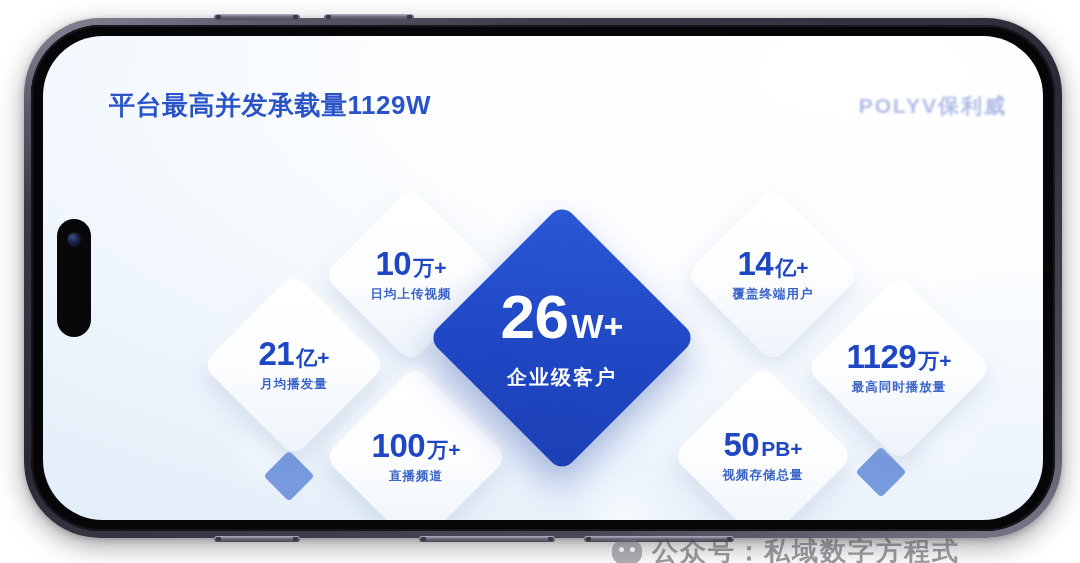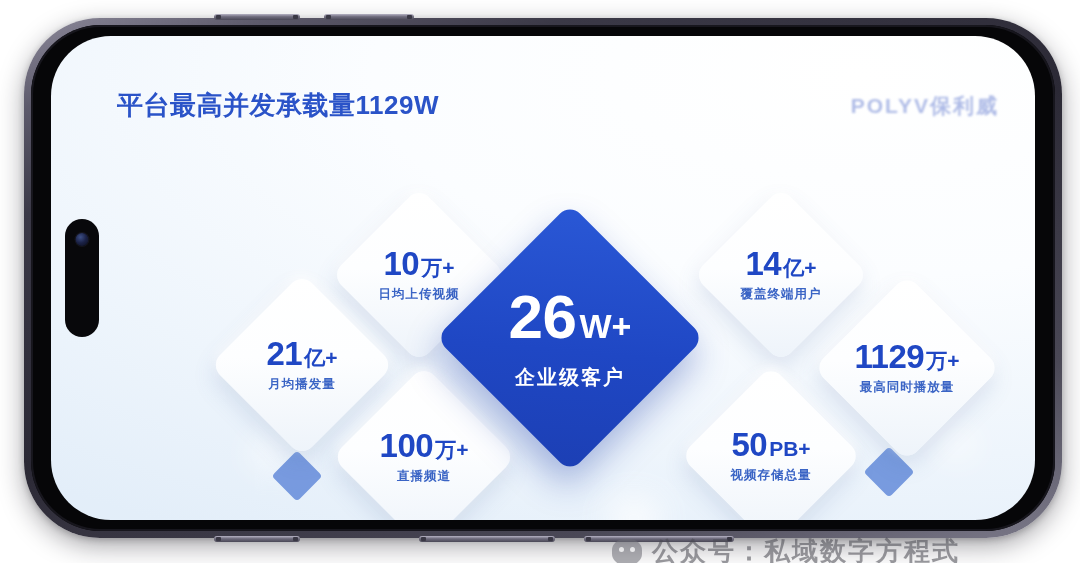--- a/index.html
+++ b/index.html
@@ -13,21 +13,21 @@
     position:absolute; left:24px; top:18px; width:1038px; height:520px;
     border-radius:76px;
     background:linear-gradient(160deg,#8d8a9b 0%,#5d5a6b 10%,#3b3947 22%,#2b2935 50%,#4a4856 80%,#7c7a8a 100%);
     padding:7px;
     box-shadow:0 8px 26px rgba(20,18,30,.38), 0 2px 6px rgba(0,0,0,.2);
   }
   #phone-inner {
     position:relative; width:100%; height:100%;
     border-radius:70px;
     background:#060608;
-    padding:11px 20px;
+    padding:11px 12px;
     box-shadow:inset 0 0 0 2px #17161d;
   }
   #screen {
     position:relative; width:100%; height:100%;
     border-radius:60px;
     overflow:hidden;
     background:
       radial-gradient(130% 110% at 82% 8%, #ffffff 0%, #fbfdff 38%, #eef5fc 72%, #e3eef9 100%),
       linear-gradient(180deg,#fdfeff 0%,#f2f8fd 100%);
   }

